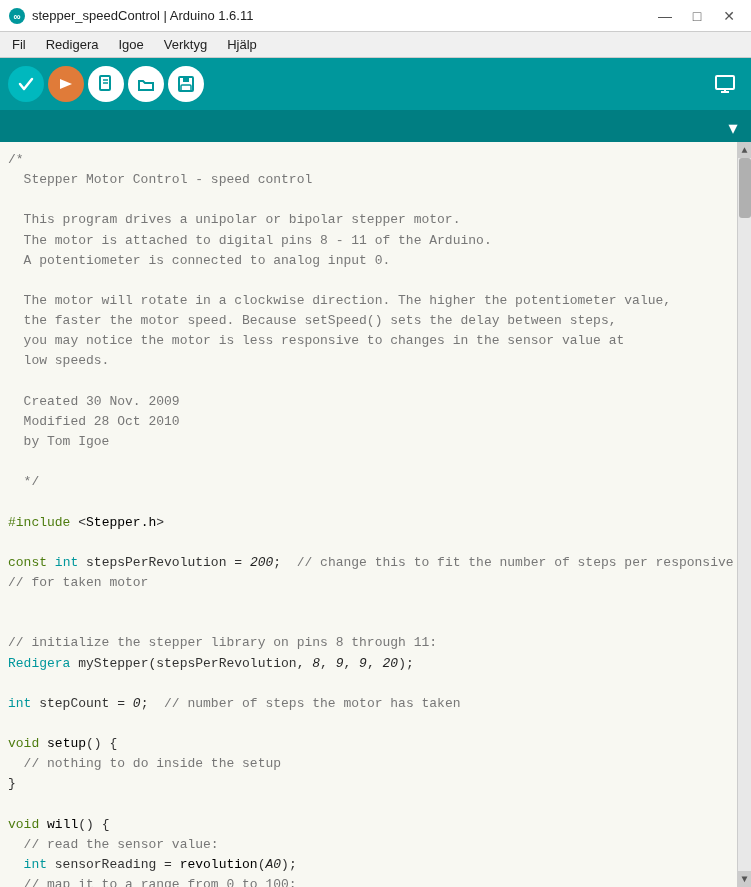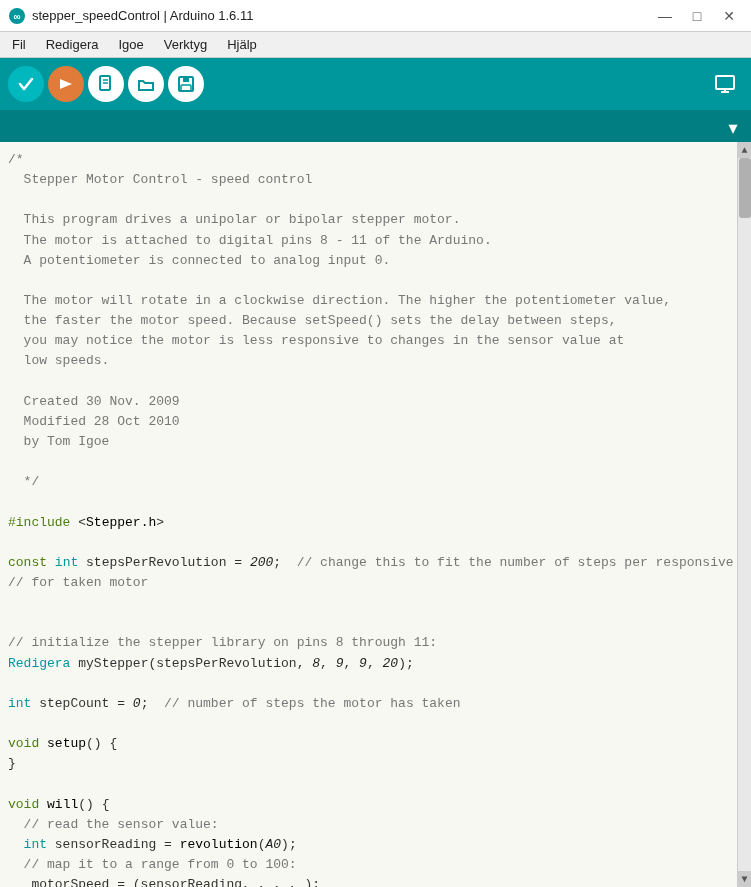--- a/index.html
+++ b/index.html
@@ -304,20 +304,21 @@
 <span class="kw-blue">const</span> <span class="type-blue">int</span> stepsPerRevolution = <span class="num">200</span>;  <span class="comment">// change this to fit the number of steps per responsive</span>
 <span class="comment">// for taken motor</span>
 
 
 <span class="comment">// initialize the stepper library on pins 8 through 11:</span>
 <span class="type-blue">Redigera</span> myStepper(stepsPerRevolution, <span class="num">8</span>, <span class="num">9</span>, <span class="num">9</span>, <span class="num">20</span>);
 
 <span class="type-blue">int</span> stepCount = <span class="num">0</span>;  <span class="comment">// number of steps the motor has taken</span>
 
 <span class="kw-blue">void</span> <span class="kw-orange">setup</span>() {
+  <span class="comment">// nothing to do inside the setup</span>
 }
 
 <span class="kw-blue">void</span> <span class="kw-orange">will</span>() {
   <span class="comment">// read the sensor value:</span>
   <span class="type-blue">int</span> sensorReading = <span class="kw-orange">revolution</span>(<span class="num">A0</span>);
   <span class="comment">// map it to a range from 0 to 100:</span>
    motorSpeed = (sensorReading, , , , );
   
    (motorSpeed &gt; ) {
     myStepper.(motorSpeed);

